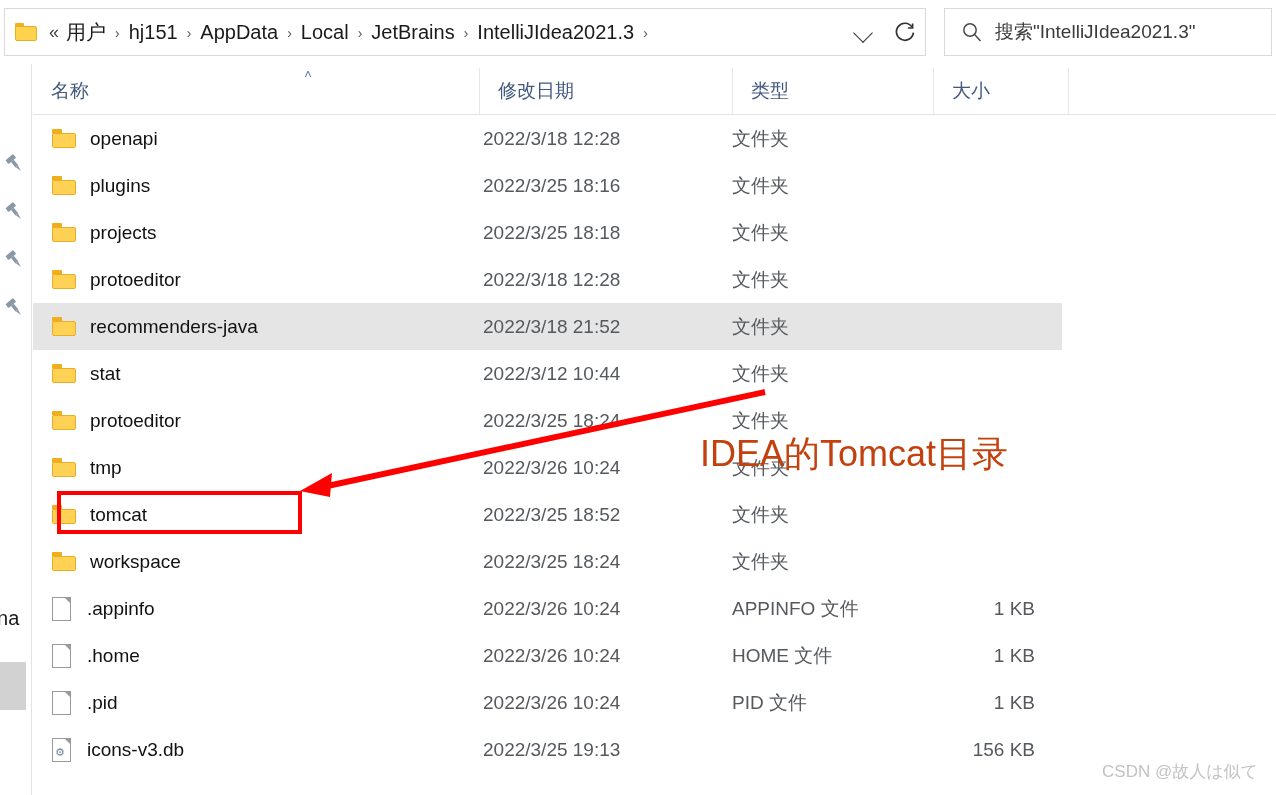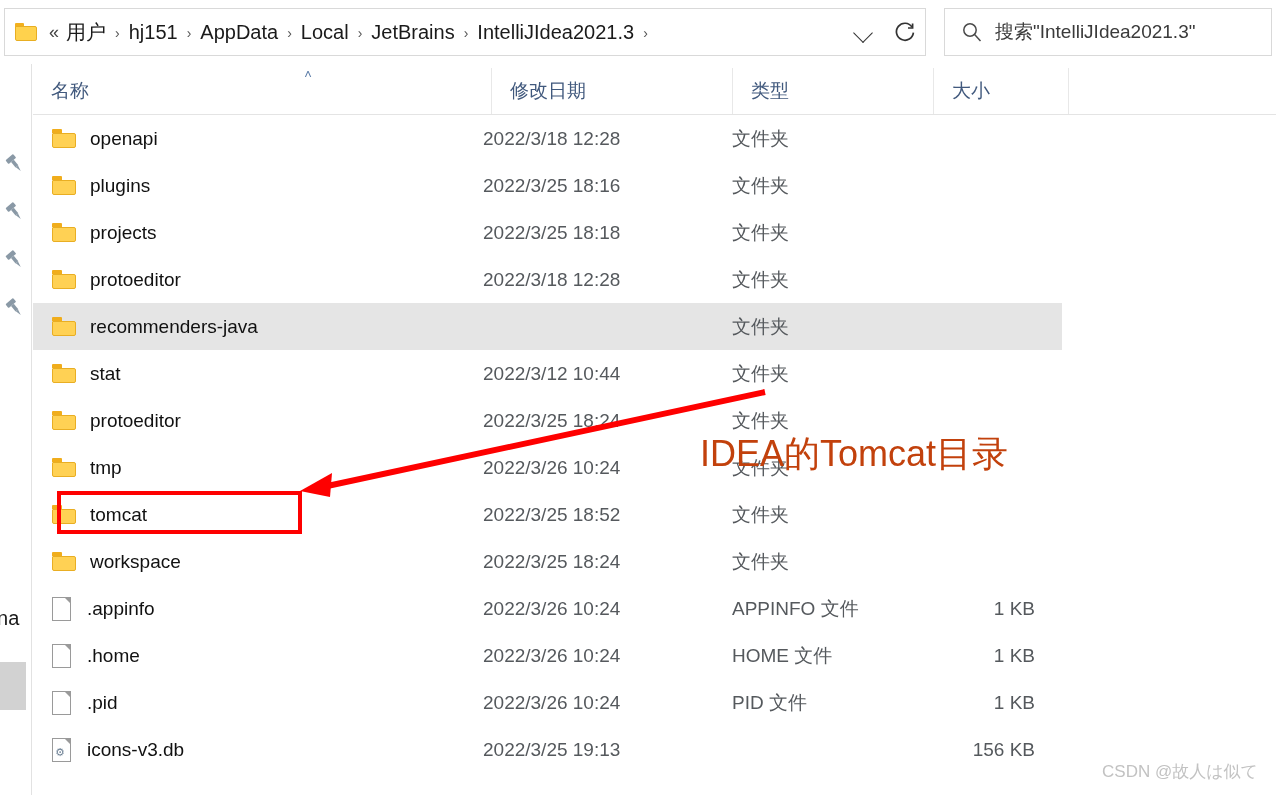--- a/index.html
+++ b/index.html
@@ -404,21 +404,21 @@
     </span>
     <span class="nav-partial-text">ona</span>
     <span class="nav-scroll-thumb"></span>
   </div>
 
   <div class="colheader">
     <div class="cell first" style="left:0px;   width:450px;">
       <span>名称</span>
       <span class="sort-caret">˄</span>
     </div>
-    <div class="cell" style="left:458px; width:249px;text-align:center;">
+    <div class="cell" style="left:446px; width:249px;text-align:center;">
       <span>修改日期</span>
     </div>
     <div class="cell" style="left:699px; width:201px;text-align:center;">
       <span>类型</span>
     </div>
     <div class="cell" style="left:900px; width:135px;">
       <span>大小</span>
     </div>
     <div class="cell" style="left:1035px; width:208px;"></div>
   </div>
@@ -473,20 +473,21 @@
         <div class="cell-size"></div>
       </div>
       <div class="row selected">
         <div class="cell-name">
           <span class="folder-glyph">
             <span class="tab"></span>
             <span class="body"></span>
           </span>
           <span>recommenders-java</span>
         </div>
+        <div class="cell-date">2022/3/18 21:52</div>
         <div class="cell-type">文件夹</div>
         <div class="cell-size"></div>
       </div>
       <div class="row">
         <div class="cell-name">
           <span class="folder-glyph">
             <span class="tab"></span>
             <span class="body"></span>
           </span>
           <span>stat</span>

